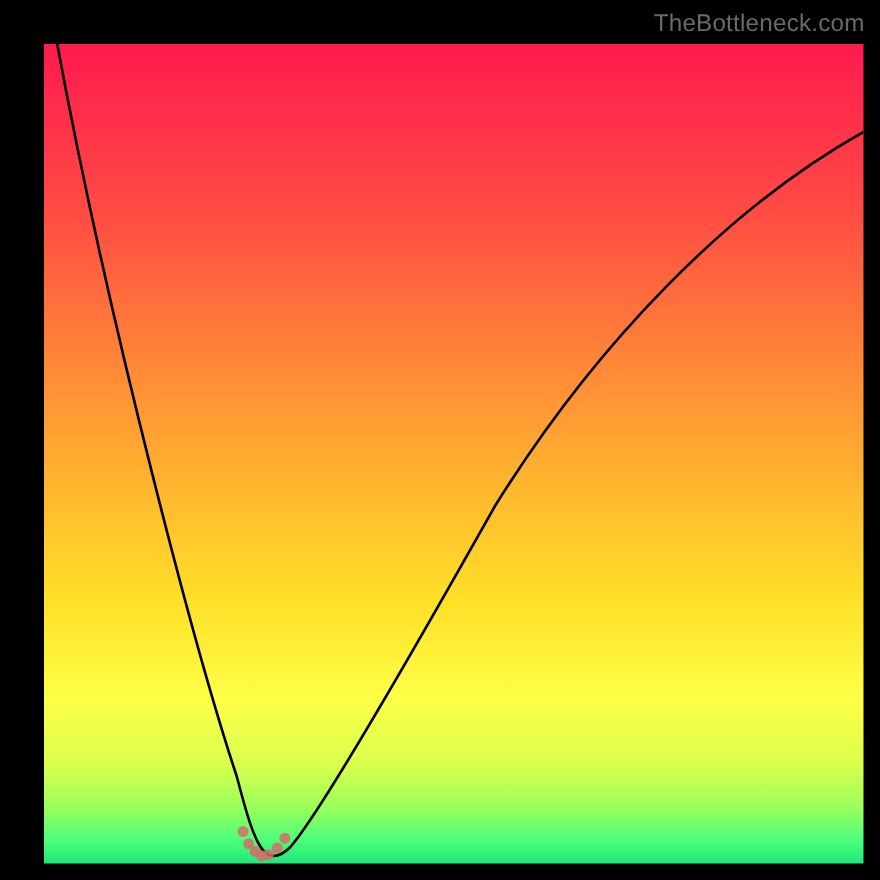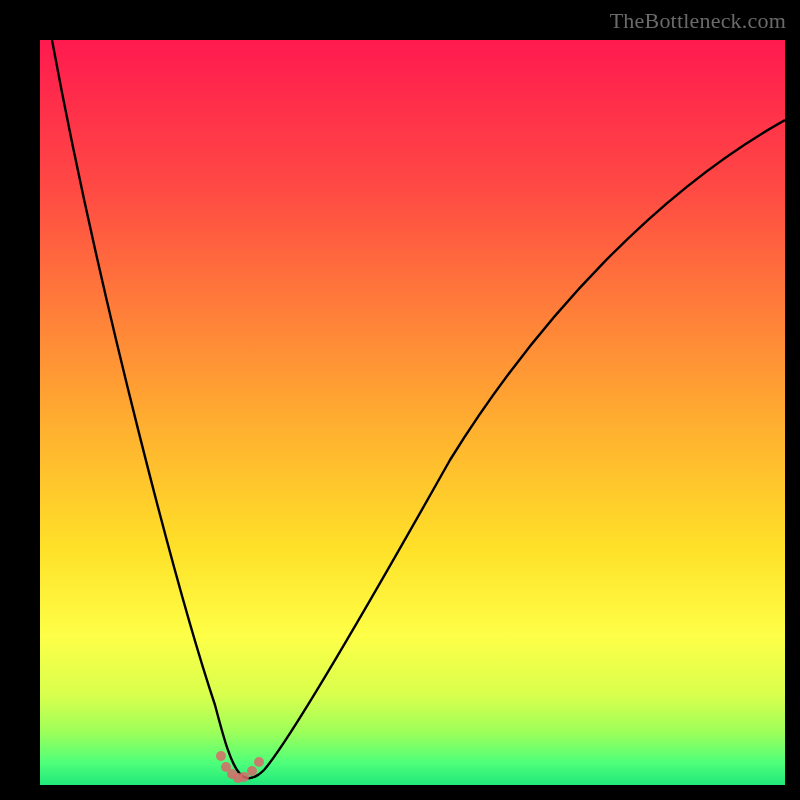--- a/index.html
+++ b/index.html
@@ -33,21 +33,21 @@
       #feff47 80%,
       #d8ff4d 88%,
       #9cff5a 93%,
       #4fff7a 97%,
       #20e87a 100%);
   }
   .watermark {
     position: absolute;
     top: 8px;
     right: 14px;
-    font-family: Liberation Serif, serif;
+    font-family: Liberation Sans, sans-serif;
     font-size: 22px;
     color: #6a6a6a;
     letter-spacing: 0.2px;
   }
   svg.curve {
     position: absolute;
     left: 0;
     top: 0;
     width: 745px;
     height: 745px;

